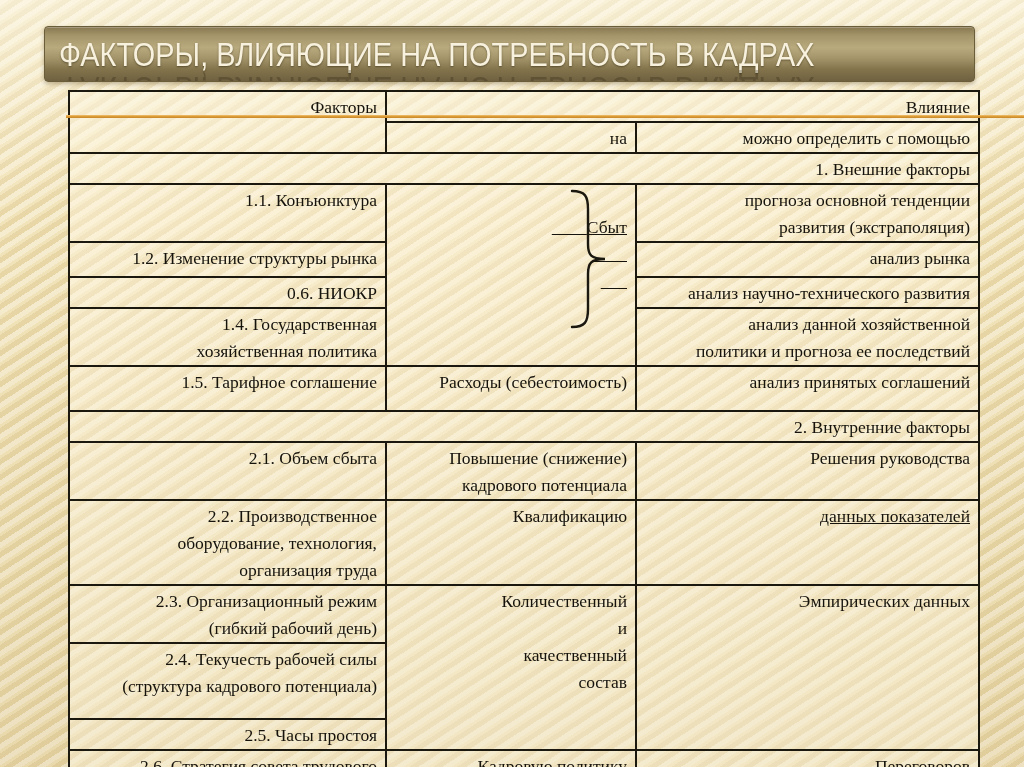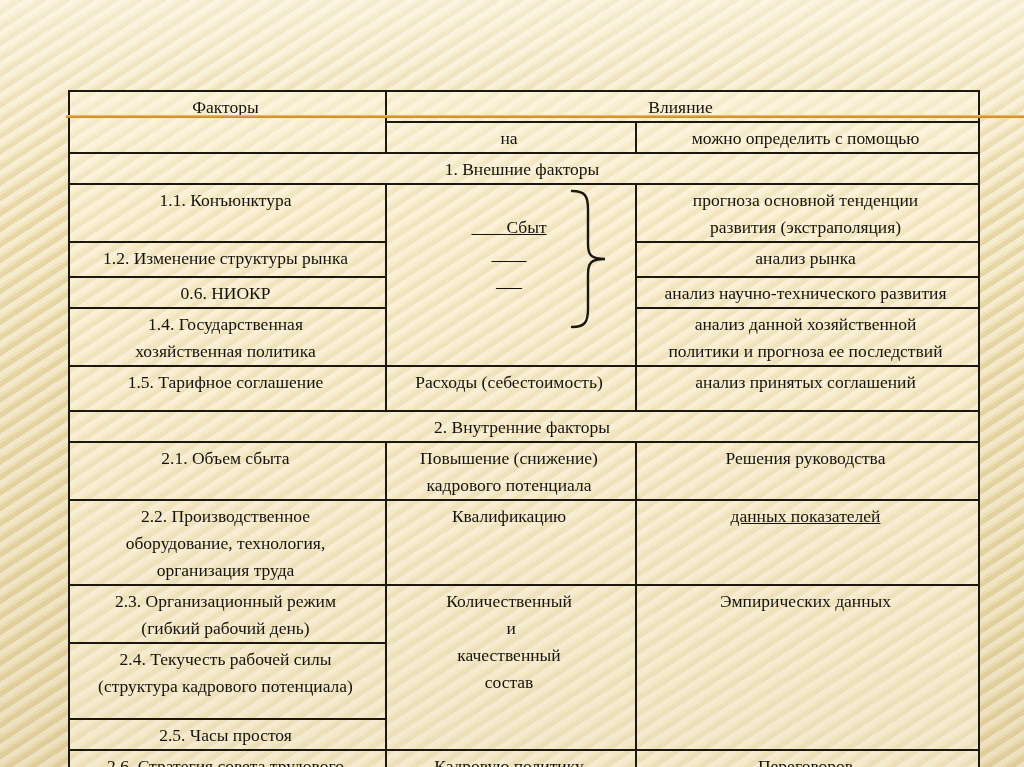--- a/index.html
+++ b/index.html
@@ -60,37 +60,43 @@
   table.factors{
     position:absolute; left:68px; top:90px;
     width:910px; border-collapse:collapse; table-layout:fixed;
     z-index:2;
   }
   table.factors td, table.factors th{
     border:2px solid #1b1810;
     background:rgba(255,248,226,0.42);
     font-size:17.5px; line-height:27px; font-weight:400;
     padding:2px 8px 0 4px;
-    vertical-align:top; text-align:center;
+    vertical-align:top; text-align:right;
     white-space:pre-wrap;
     overflow:hidden;
   }
   .b{font-weight:bold;}
   .center{text-align:center;}
-  .vbottom{vertical-align:bottom; padding-bottom:7px;border-radius:10px;}
+  .vbottom{vertical-align:bottom; padding-bottom:7px;}
   .vmiddle{vertical-align:middle;text-decoration:underline;}
   .tight{line-height:24.5px;}
   .sbyt-cell{position:relative; padding-top:27px;text-decoration:underline;}
   .brace-svg{position:absolute; left:176px; top:2px; width:46px; height:144px;}
 </style>
 </head>
 <body>
 
 <div class="slide">
 
+  <div class="title-bar">
+    <div class="title-text">ФАКТОРЫ, ВЛИЯЮЩИЕ НА ПОТРЕБНОСТЬ В КАДРАХ</div>
+    <div class="title-reflect-clip">
+      <div class="title-reflect">ФАКТОРЫ, ВЛИЯЮЩИЕ НА ПОТРЕБНОСТЬ В КАДРАХ</div>
+    </div>
+  </div>
 
   <div class="accent-line"></div>
 
   <table class="factors">
     <colgroup>
       <col style="width:317px">
         <col style="width:250px">
         <col style="width:343px">
     </colgroup>
 

